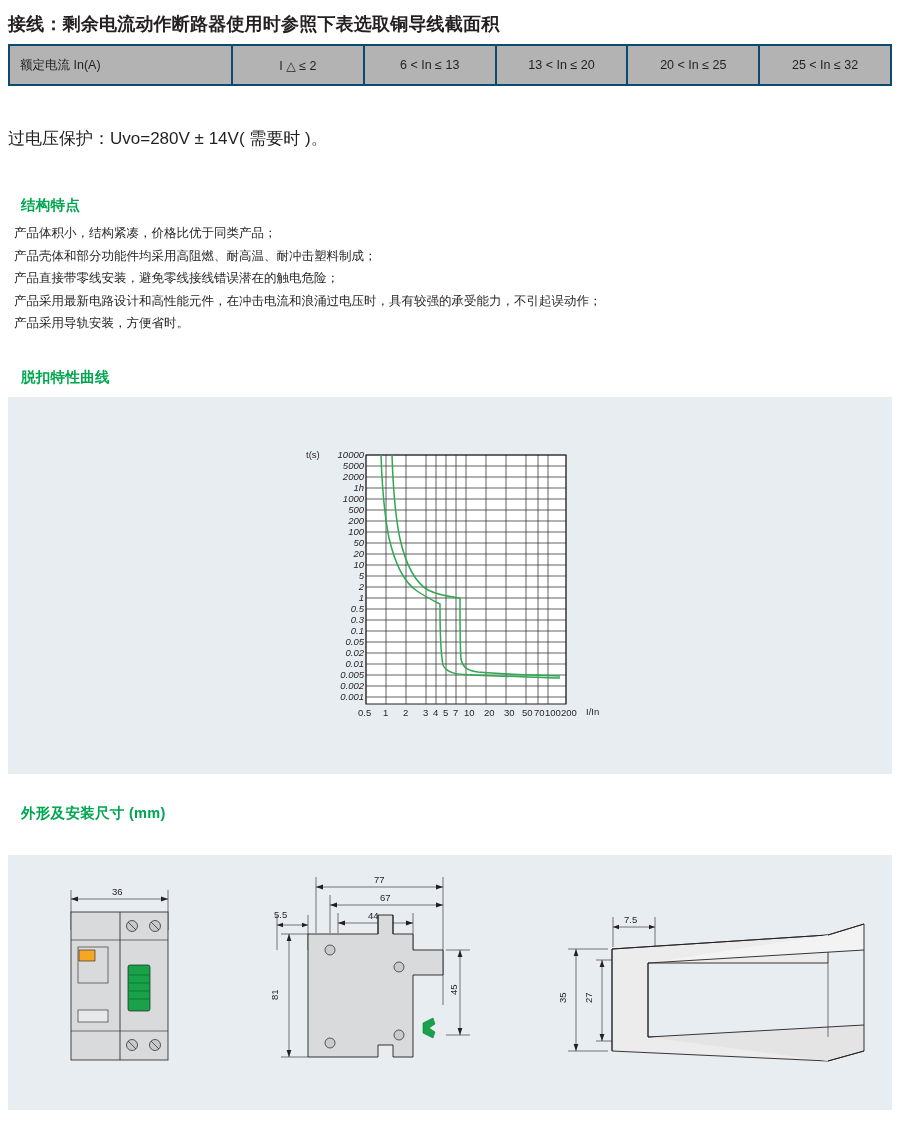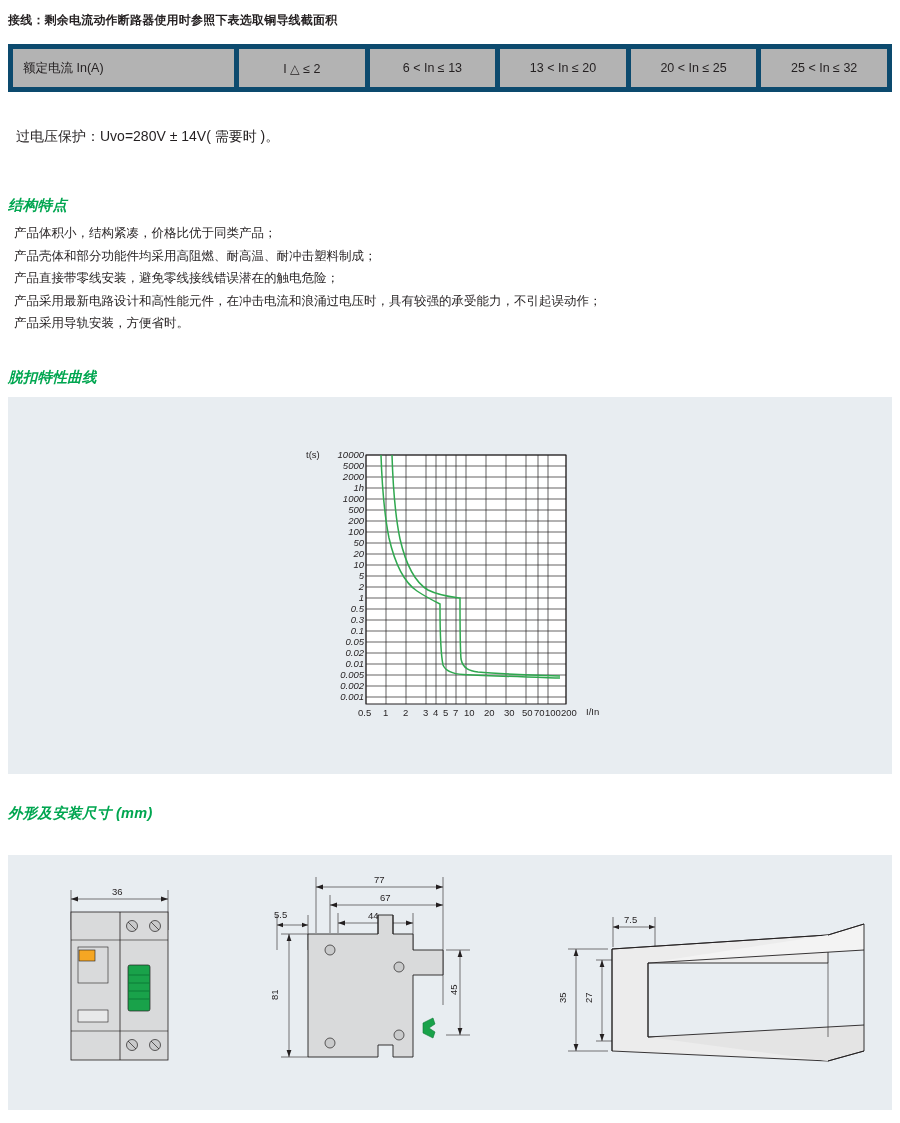--- a/index.html
+++ b/index.html
@@ -8,53 +8,53 @@
     background:#ffffff;
     font-family:"Liberation Sans","DejaVu Sans",sans-serif;
     color:#231f20;
     -webkit-font-smoothing:antialiased;
   }
   .page{position:relative;width:900px;height:1123px;overflow:hidden;}
 
   
   .wiring-title{
     position:absolute;left:8px;top:12px;
-    font-size:12px;font-weight:bold;letter-spacing:0.2px;
+    font-size:18px;font-weight:bold;letter-spacing:0.2px;
   }
 
   
   .tbl{
     position:absolute;left:8px;top:44px;width:884px;
     border-collapse:collapse;
     table-layout:fixed;
   }
   .tbl td{
-    border:5px solid #0c4a6e;
+    border:2px solid #0c4a6e;
     height:36px;
     font-size:12.5px;
     text-align:center;
     vertical-align:middle;
   }
   .tbl tr.head td{background:#b3b3b3;color:#231f20;}
   .tbl tr.body td{background:#e9e9e9;color:#231f20;}
   .tbl td.lbl{text-align:left;padding-left:10px;}
   .tbl td:first-child{width:210px;}
   .sup{font-size:8px;vertical-align:super;}
 
   
   .note{
-    position:absolute;left:16px;font-size:14px;line-height:1.5;
+    position:absolute;left:8px;font-size:17px;line-height:1.5;
   }
   .note1{top:126px;}
   .note2{top:148px;}
 
   
   .sec-title{
-    position:absolute;left:8px;
-    font-size:14.5px;font-weight:bold;color:#00a650;letter-spacing:0.3px;font-style:italic;
+    position:absolute;left:21px;
+    font-size:14.5px;font-weight:bold;color:#00a650;letter-spacing:0.3px;
   }
   .sec-title .mm{color:#00a650;font-weight:bold;}
 
   
   .features{
     position:absolute;left:8px;top:222px;
     font-size:12.5px;line-height:22.5px;margin-left:6px;
   }
   .features div{white-space:nowrap;}
 

